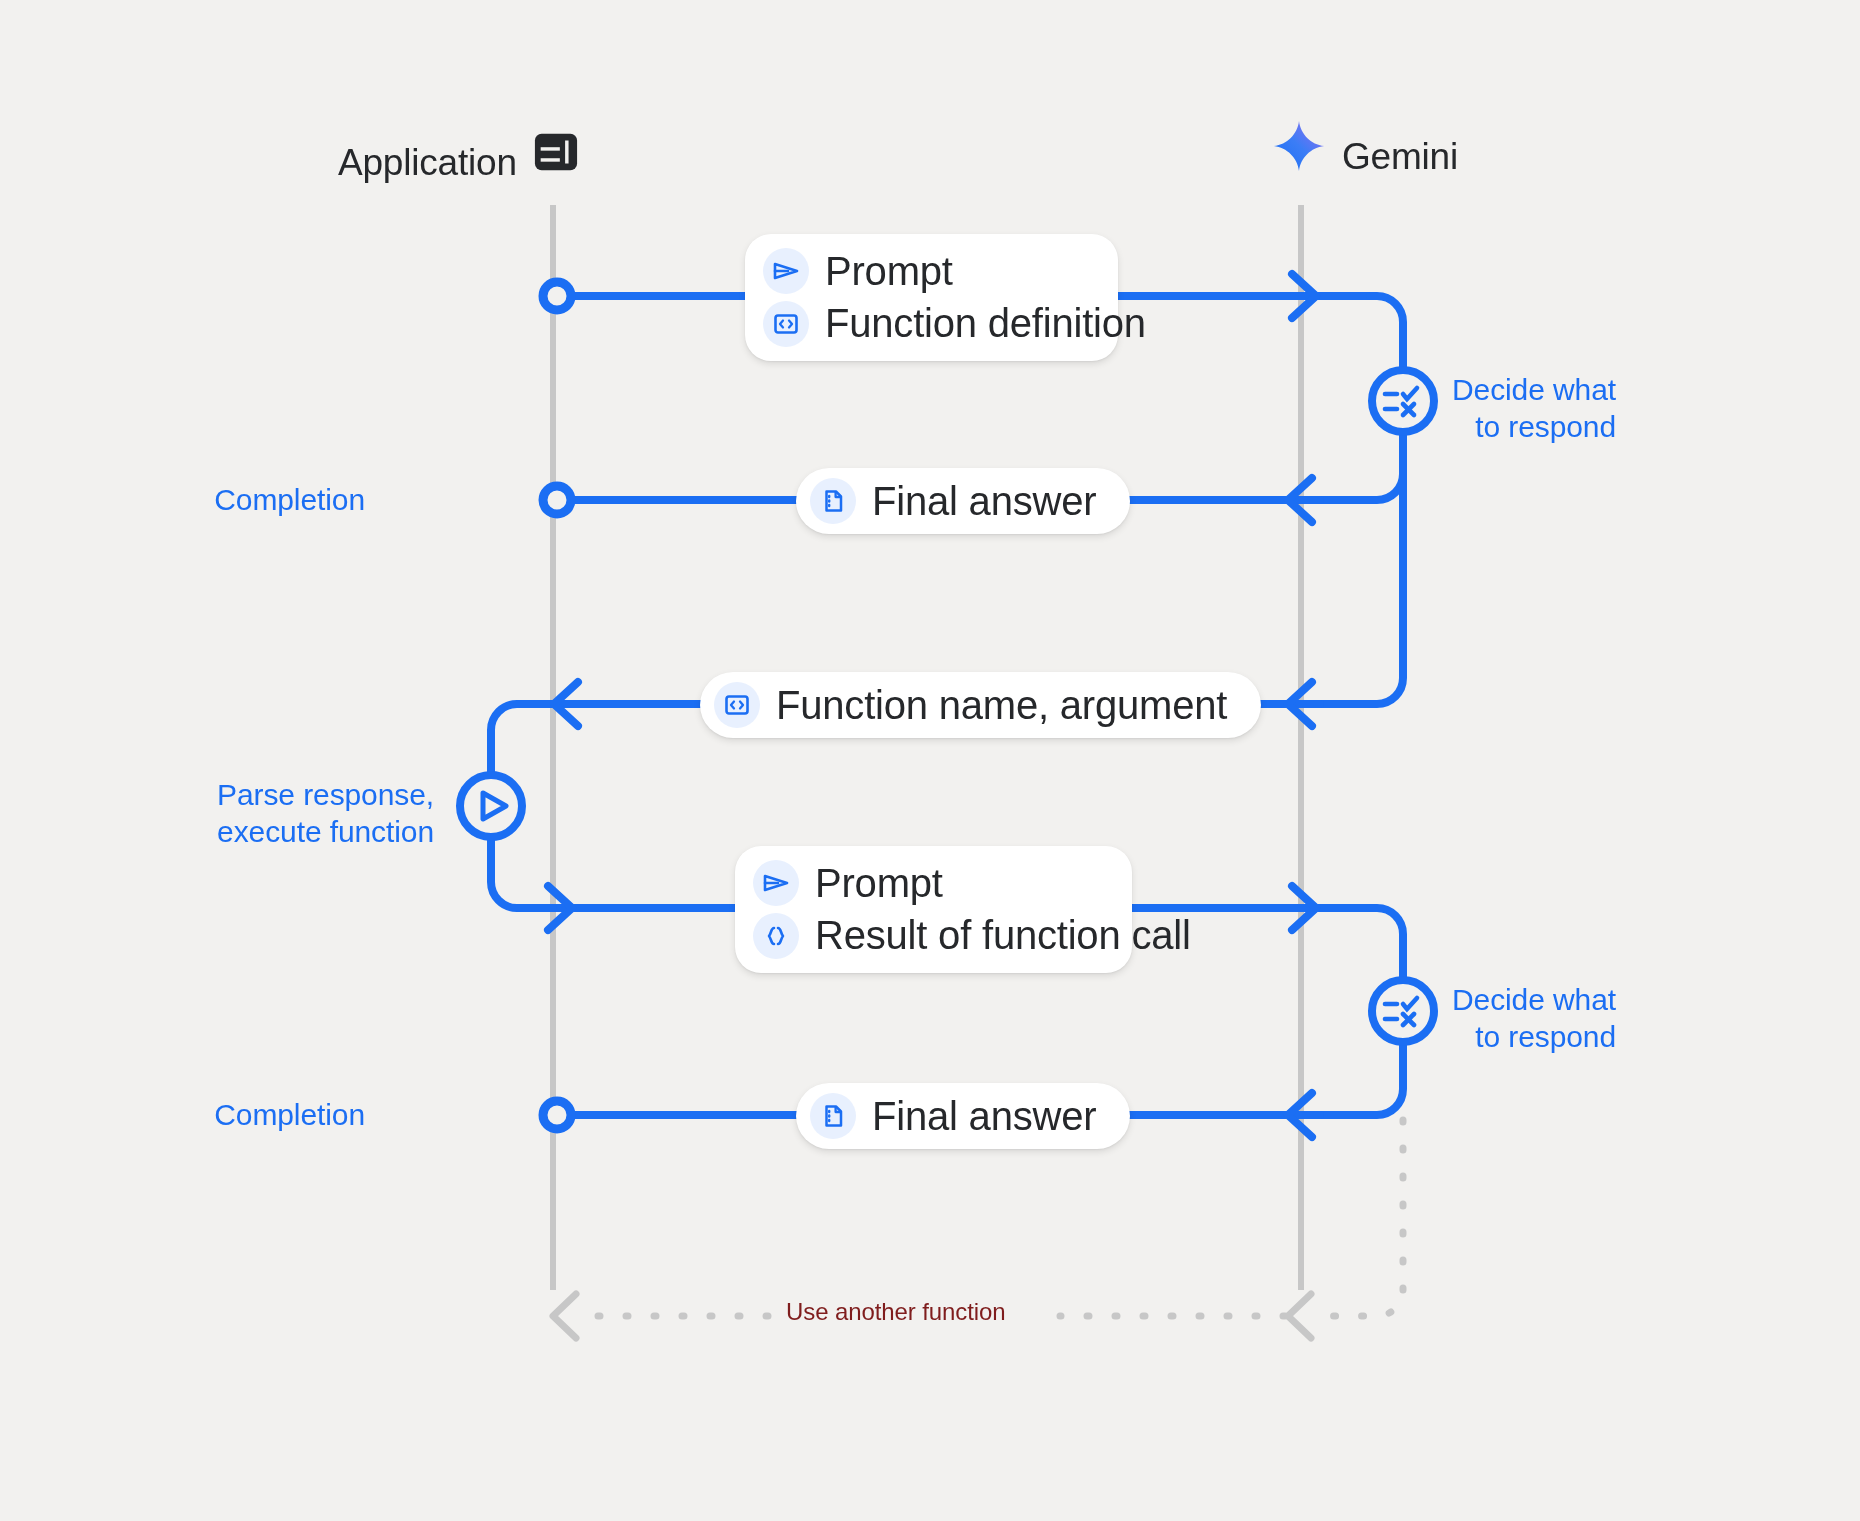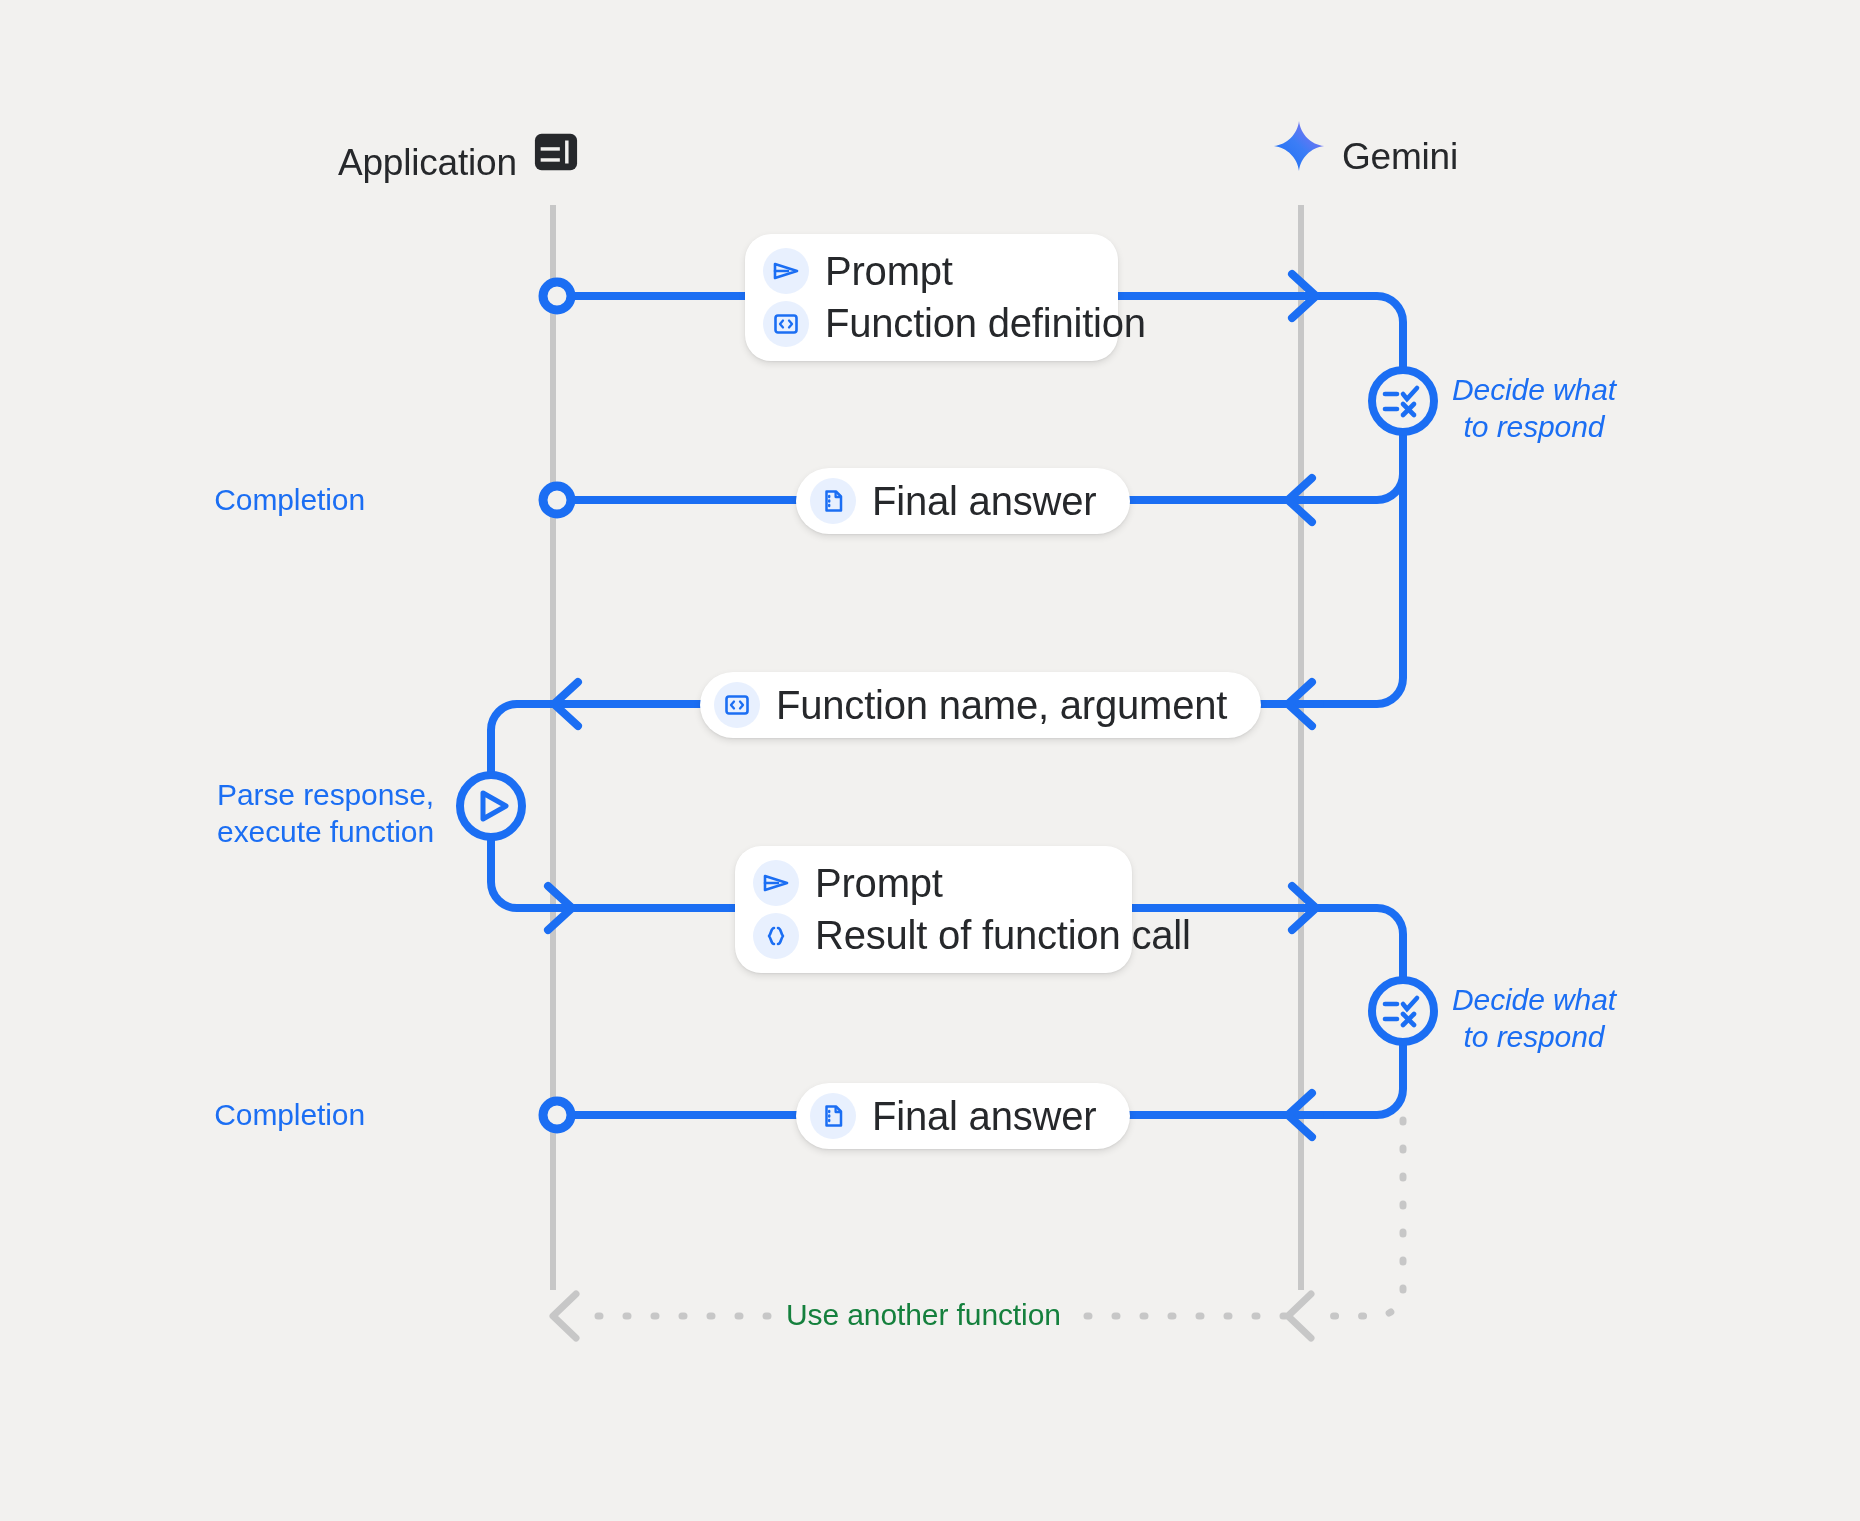--- a/index.html
+++ b/index.html
@@ -88,27 +88,27 @@
 
   
   .sidelabel {
     position: absolute;
     color: #1b6ef3;
     font-size: 30px;
     line-height: 1.22;
     white-space: pre;
     letter-spacing: -0.1px;
   }
-  .sidelabel.right { text-align: center; font-style: italic; }
+  .sidelabel.right { text-align: right; }
   .sidelabel.left  { text-align: right; }
 
   .loop-label {
     position: absolute;
-    font-size: 30px;
-    color: #15803d;
+    font-size: 24px;
+    color: #7f1d1d;
     background: #f2f1ef;
     padding: 0 14px;
     letter-spacing: -0.1px;
     white-space: nowrap;
   }
 </style>
 </head>
 <body>
 
 <div id="stage">

